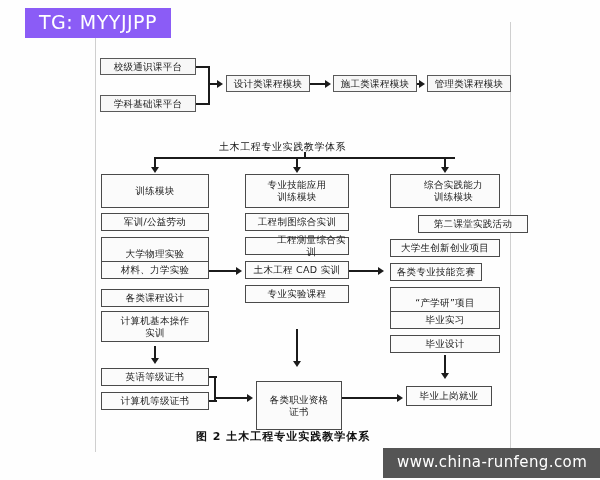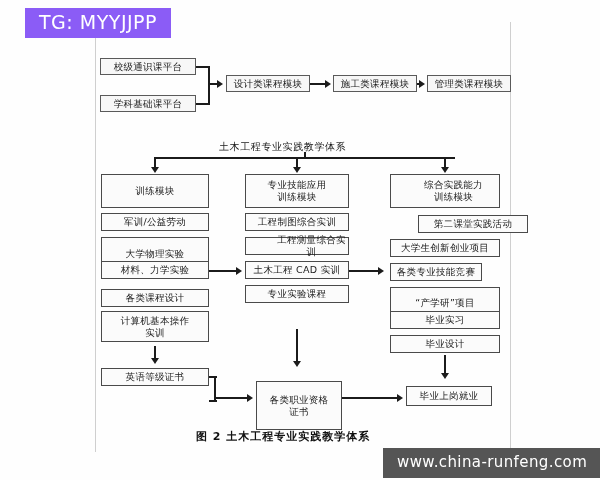--- a/index.html
+++ b/index.html
@@ -136,20 +136,21 @@
   <div class="arr-d" style="left:441px;top:167px;"></div>
 
   <div class="box hdr" style="left:101px;top:174px;width:108px;height:34px;">训练模块</div>
   <div class="box" style="left:101px;top:213px;width:108px;height:18px;">军训/公益劳动</div>
   <div class="box" style="left:101px;top:237px;width:108px;height:34px;">大学物理实验</div>
   <div class="box" style="left:101px;top:261px;width:108px;height:18px;">材料、力学实验</div>
   <div class="box" style="left:101px;top:289px;width:108px;height:18px;">各类课程设计</div>
   <div class="box" style="left:101px;top:311px;width:108px;height:31px;white-space:pre-line;">计算机基本操作
 实训</div>
   <div class="box" style="left:101px;top:368px;width:108px;height:18px;">英语等级证书</div>
+  <div class="box" style="left:101px;top:392px;width:108px;height:18px;">计算机等级证书</div>
 
   <div class="ln v2" style="left:154px;top:346px;height:14px;"></div>
   <div class="arr-d" style="left:151px;top:358px;"></div>
 
   <div class="box hdr" style="left:245px;top:174px;width:104px;height:34px;white-space:pre-line;text-align:center;">专业技能应用
 训练模块</div>
   <div class="box" style="left:245px;top:213px;width:104px;height:18px;">工程制图综合实训</div>
   <div class="box" style="left:245px;top:237px;width:104px;height:18px;padding-left:29px;">工程测量综合实训</div>
   <div class="box" style="left:245px;top:261px;width:104px;height:18px;">土木工程 CAD 实训</div>
   <div class="box" style="left:245px;top:285px;width:104px;height:18px;">专业实验课程</div>

